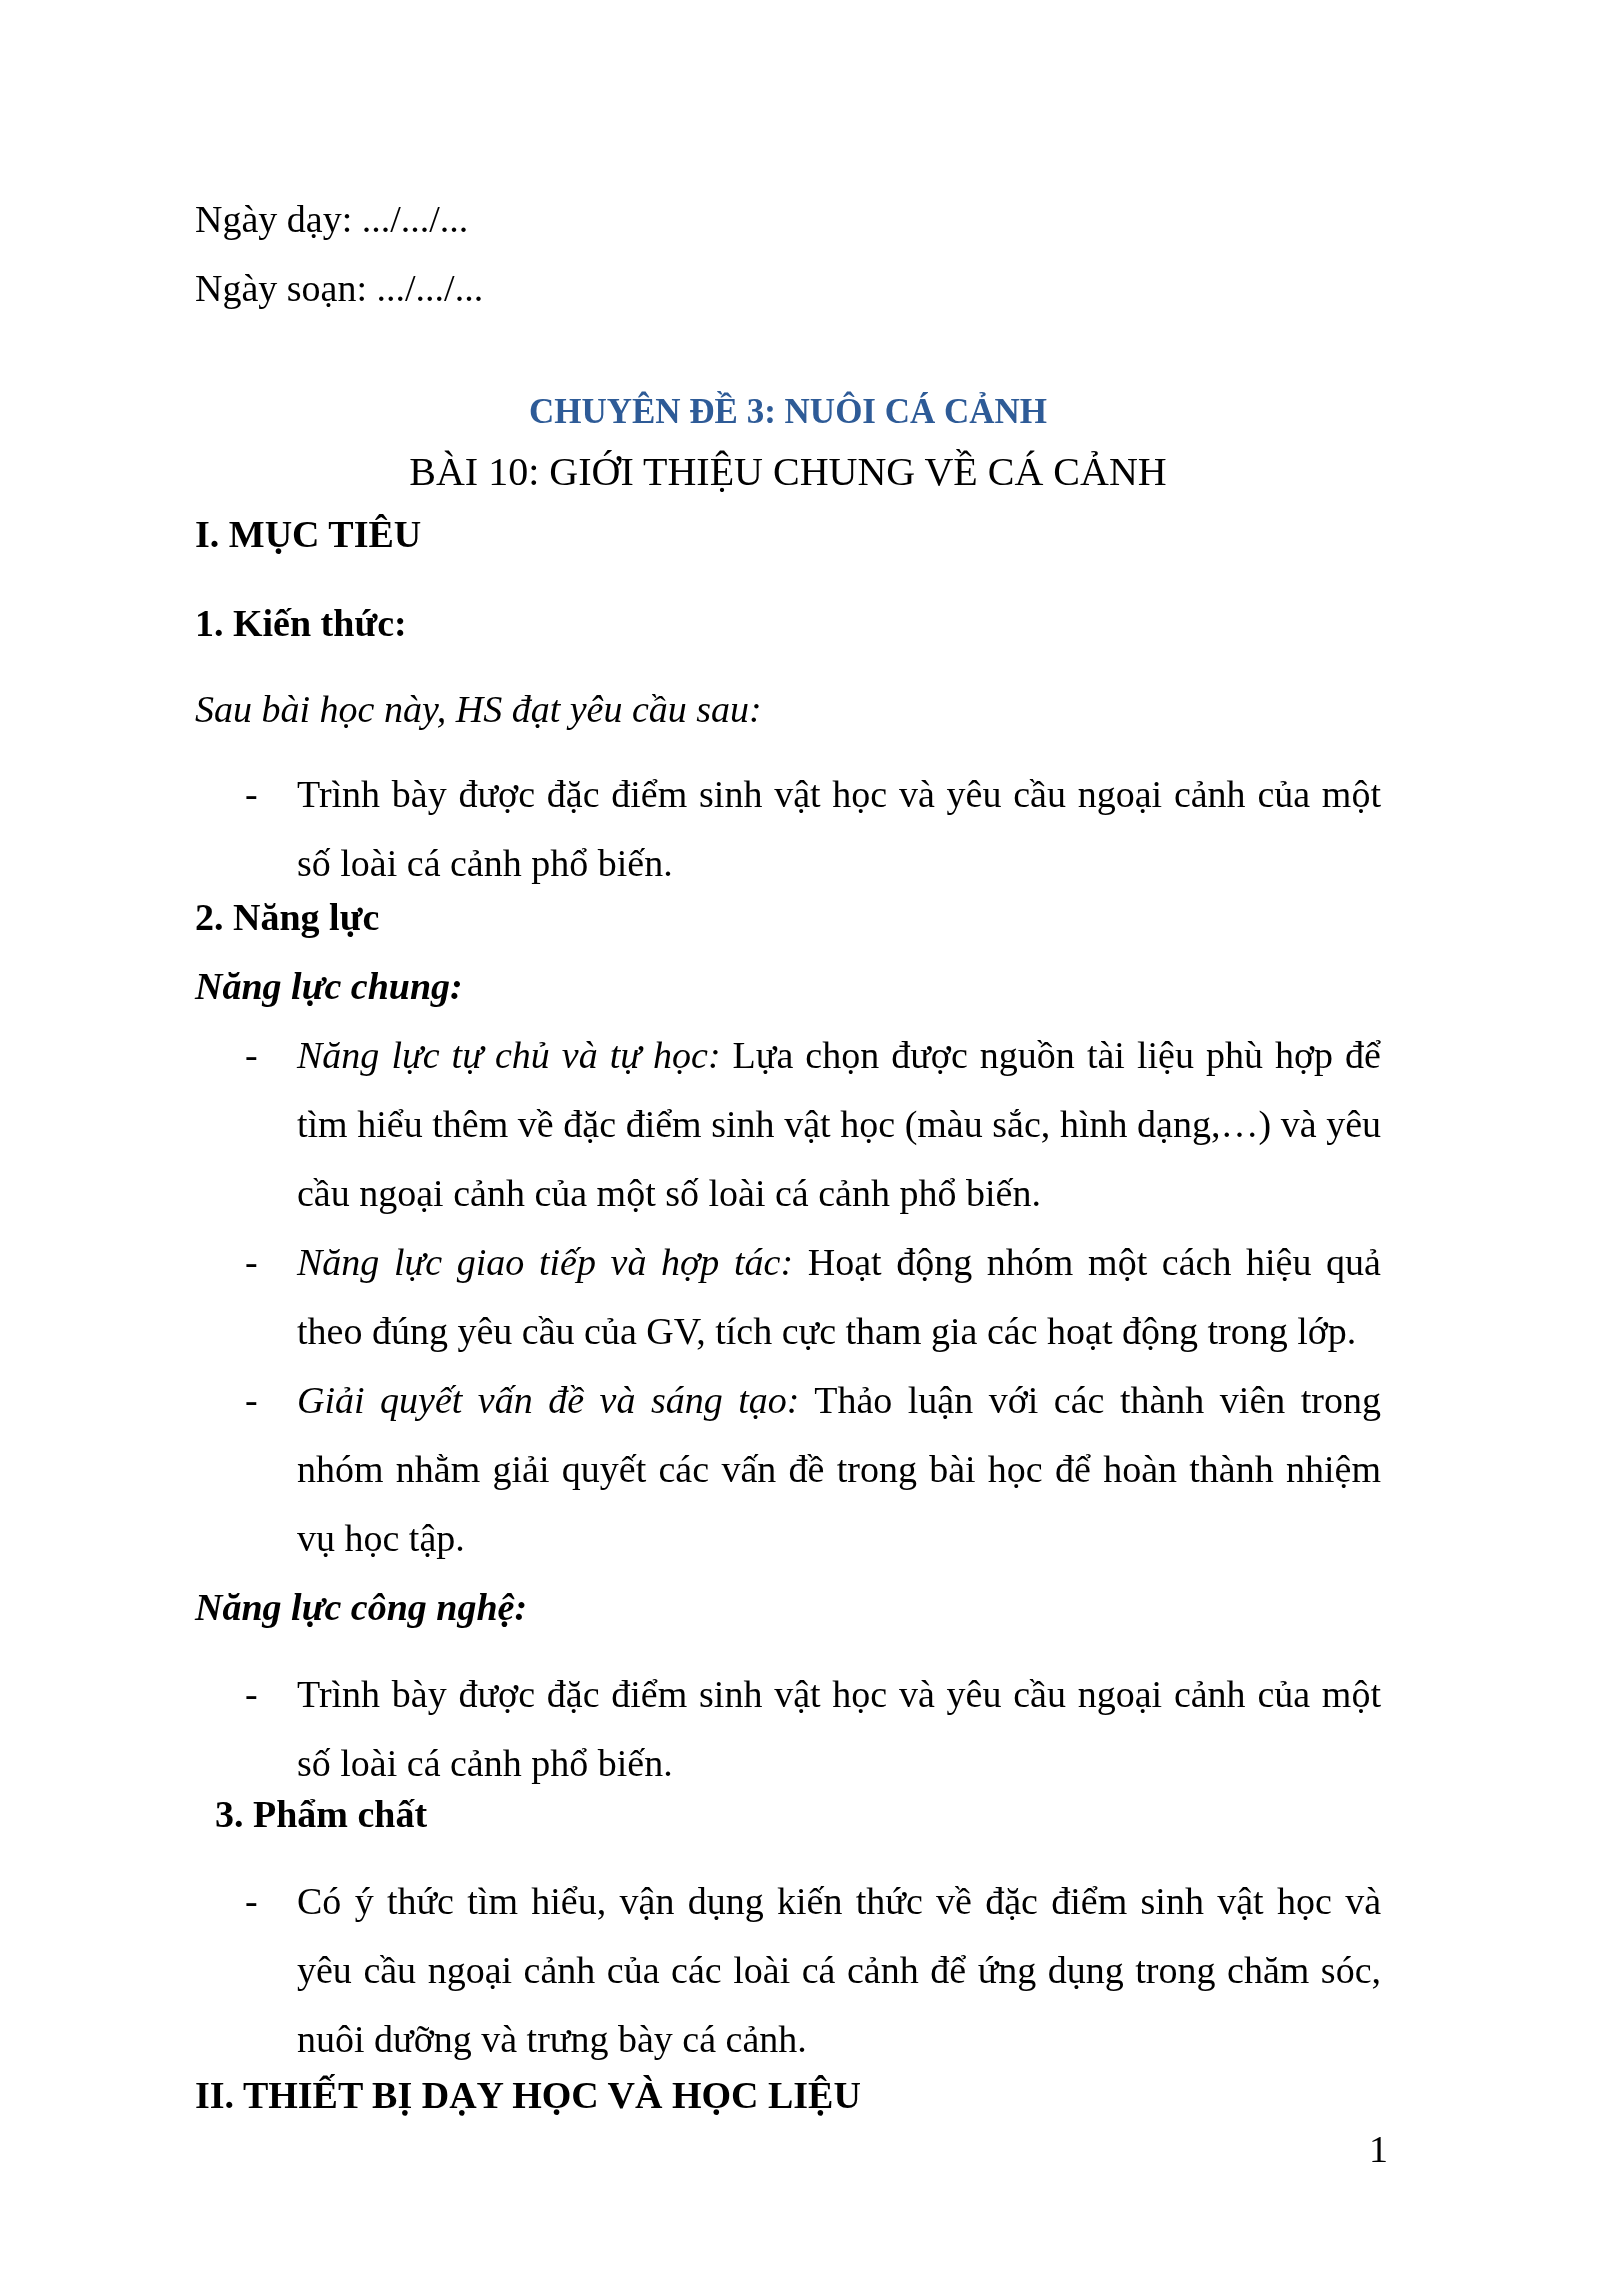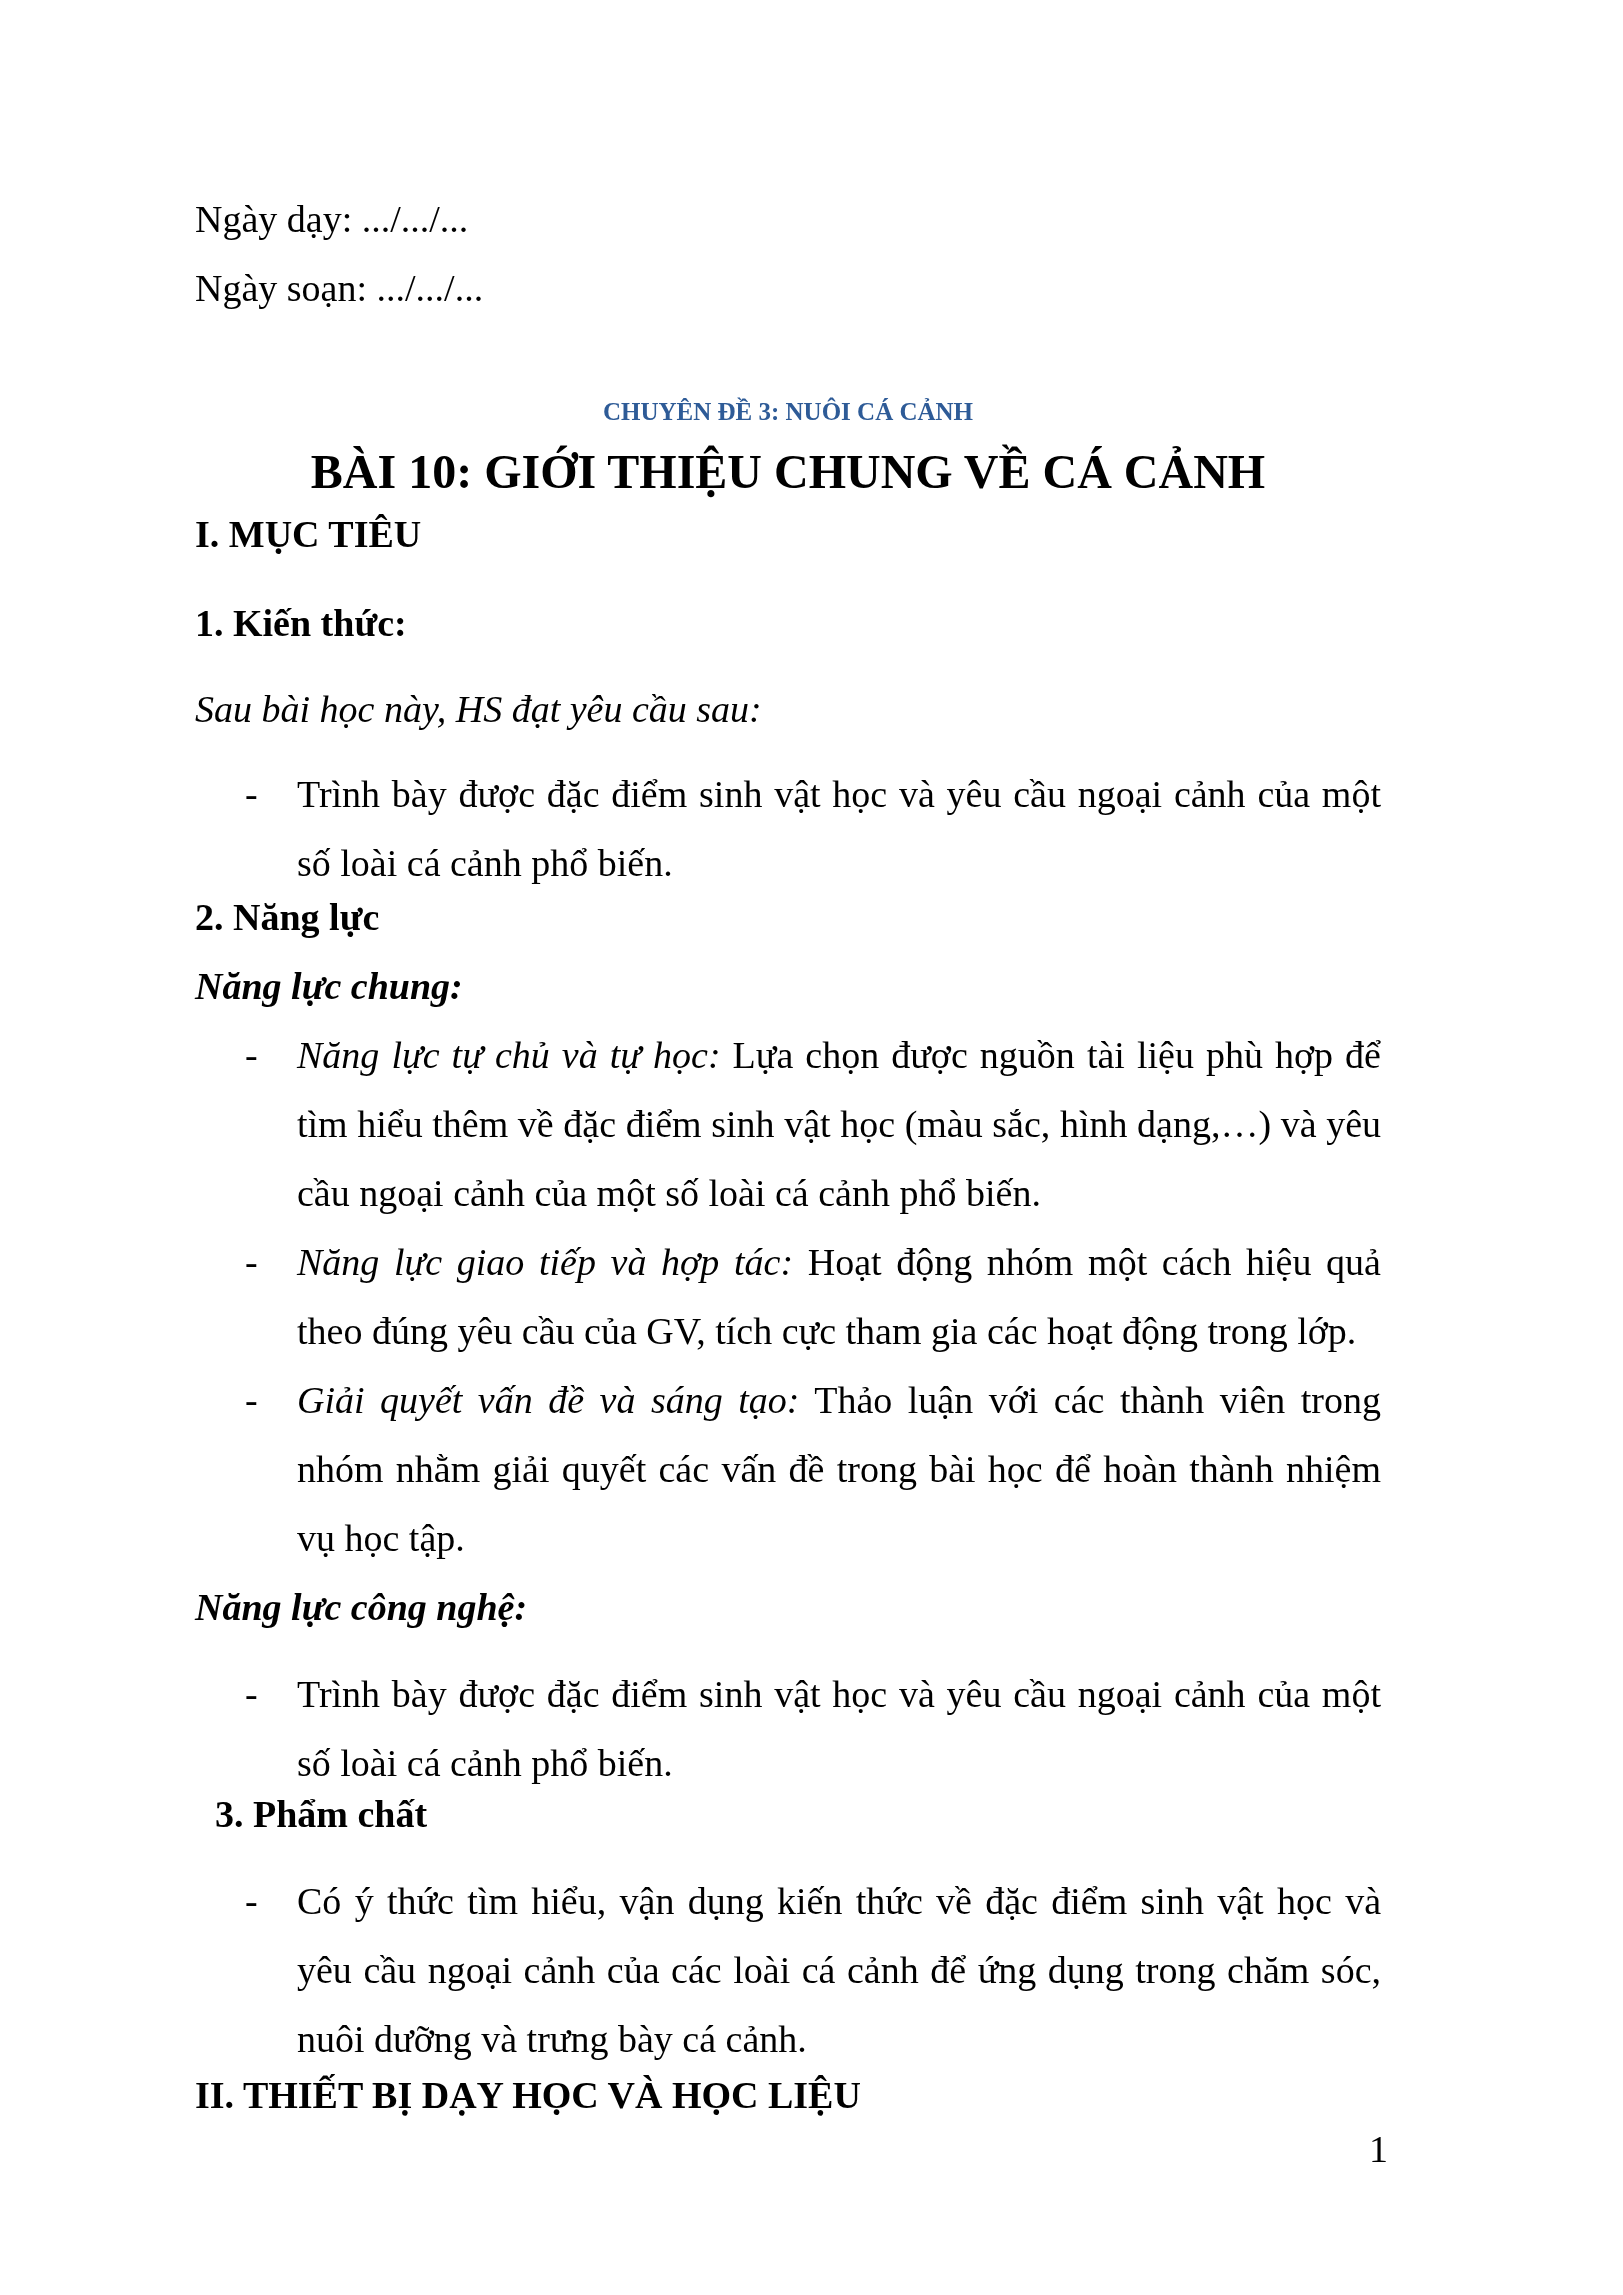--- a/index.html
+++ b/index.html
@@ -20,27 +20,27 @@
   .line {
     margin: 0;
     font-size: 38px;
     line-height: 69px;
     text-align: justify;
   }
   .bold { font-weight: bold; }
   .italic { font-style: italic; }
   .center { text-align: center; }
   .title-topic {
-    font-size: 25px;
+    font-size: 35px;
     font-weight: bold;
     margin-top: 54px;
   }
   .title-lesson {
-    font-size: 48px;
-    font-weight: bold;
+    font-size: 40px;
+    font-weight: normal;
     margin-top: -8.6px;
   }
   .bullet {
     position: relative;
     padding-left: 102px;
     margin: 0;
   }
   .bullet .dash {
     position: absolute;
     left: 50px;

